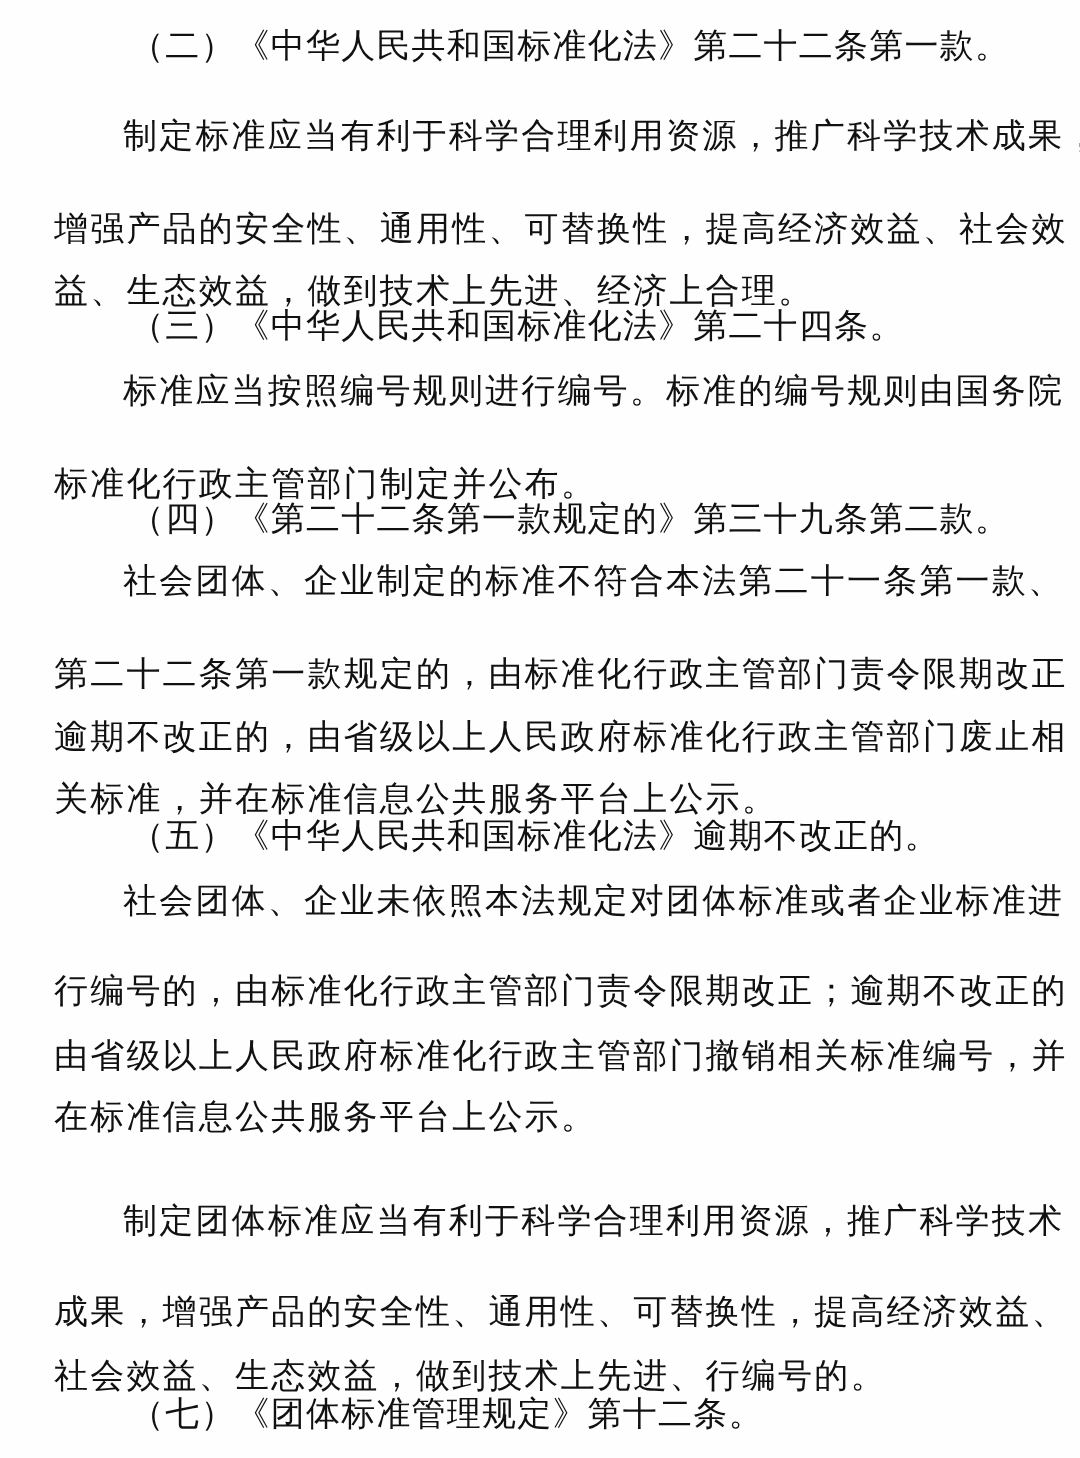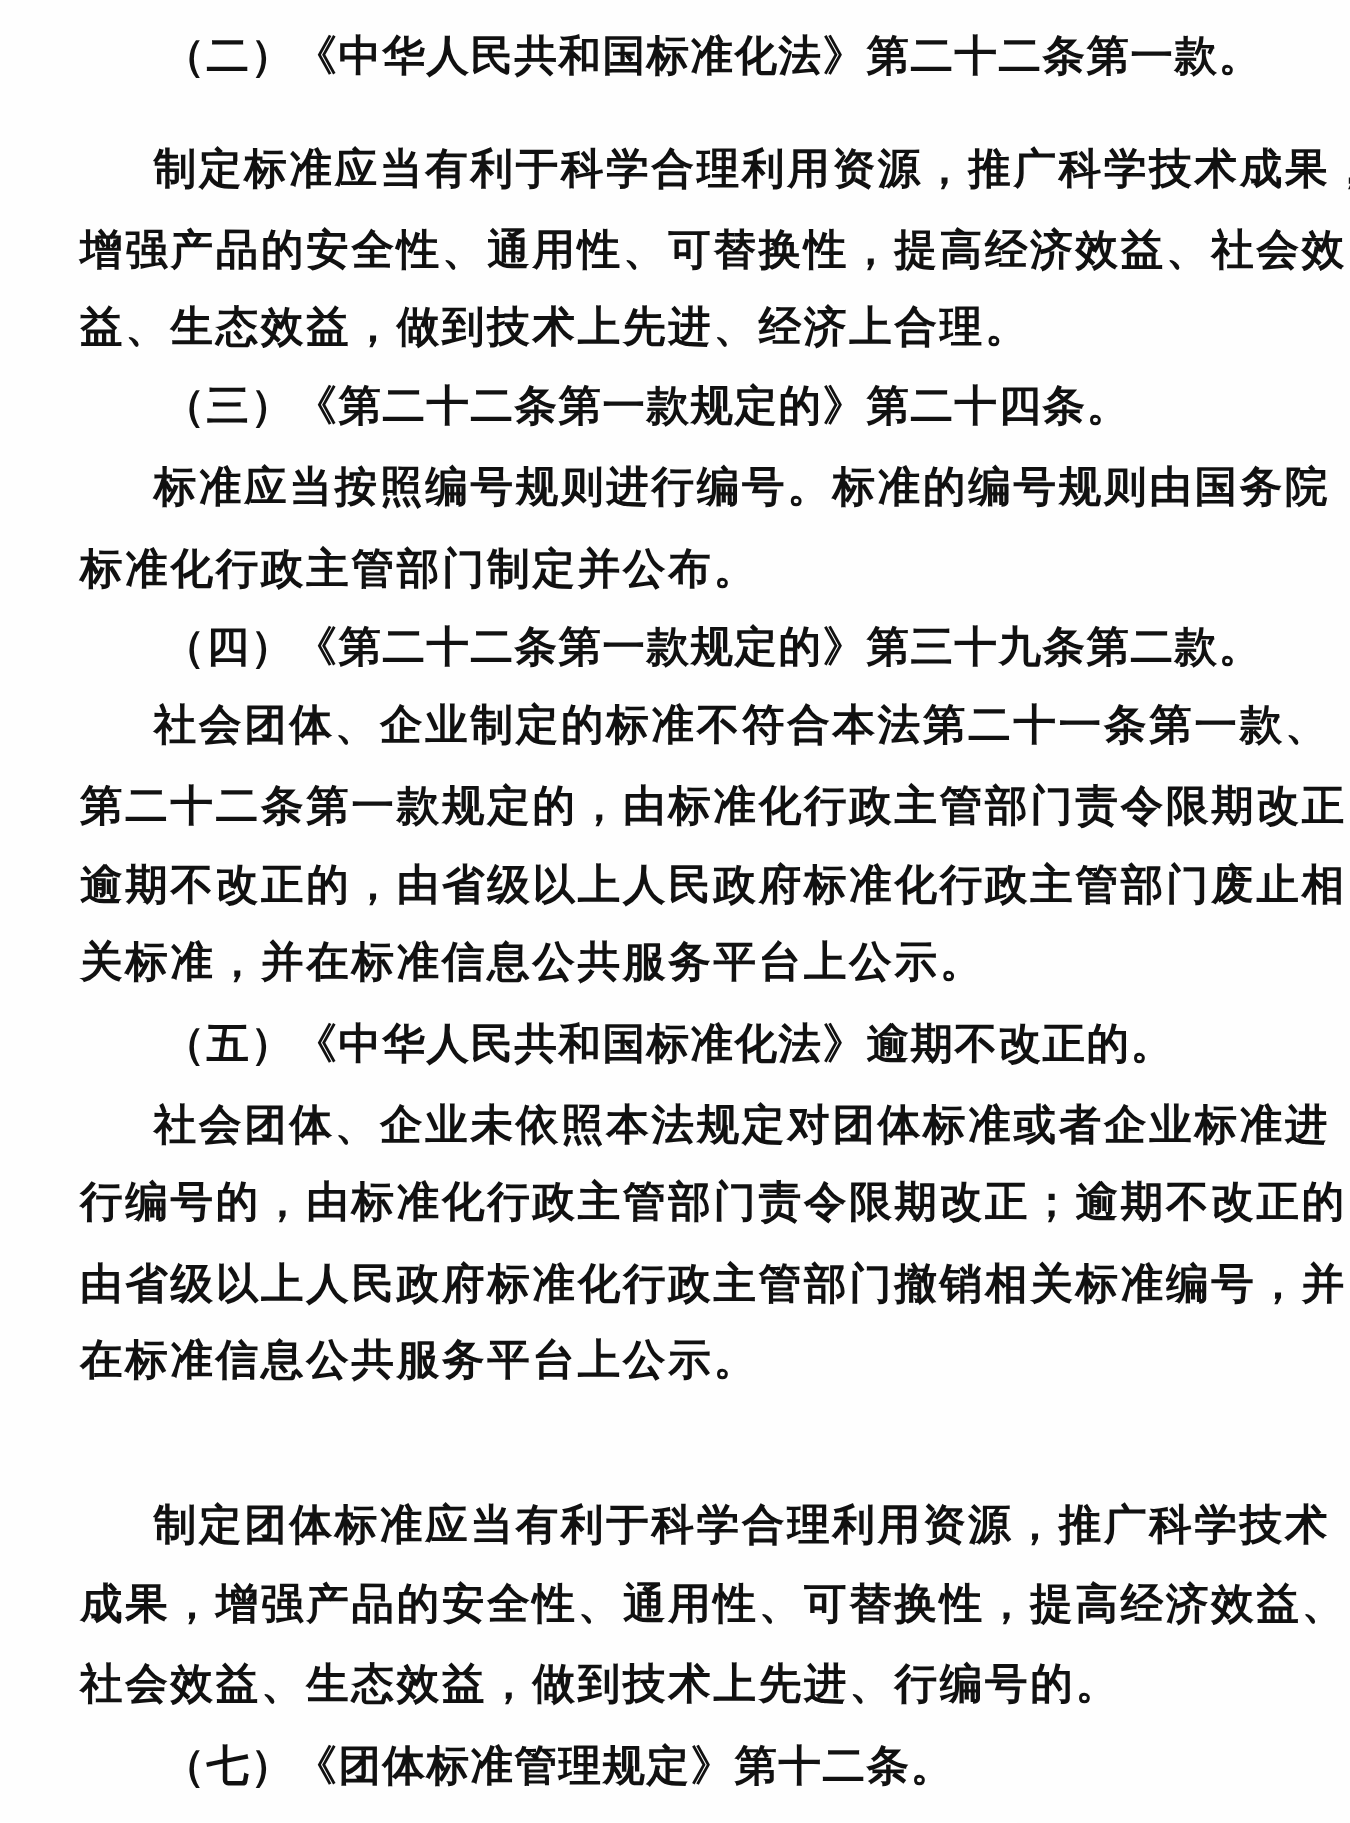--- a/index.html
+++ b/index.html
@@ -23,37 +23,36 @@
       height: 1458px;
       background: #fefefe;
     }
     .line {
       position: absolute;
       white-space: nowrap;
       font-size: 34px;
       line-height: 44px;
       height: 44px;
       letter-spacing: 2.2px;
-      font-weight: bold;
     }
     .heading { left: 130px; letter-spacing: 1.2px; }
     .indent { left: 123px; }
-    .full { left: 64px; }
+    .full { left: 54px; margin-top: 28px; }
   </style>
 </head>
 <body>
 
 <div class="page">
 
   <div class="line heading" style="top:23px">（二）《中华人民共和国标准化法》第二十二条第一款。</div>
   <div class="line indent" style="top:113px">制定标准应当有利于科学合理利用资源，推广科学技术成果，</div>
   <div class="line full" style="top:178px">增强产品的安全性、通用性、可替换性，提高经济效益、社会效</div>
   <div class="line full" style="top:240px">益、生态效益，做到技术上先进、经济上合理。</div>
 
-  <div class="line heading" style="top:303px">（三）《第二十二条第一款规定的》第二十四条。</div>
+  <div class="line heading" style="top:303px">（三）《中华人民共和国标准化法》第二十四条。</div>
   <div class="line indent" style="top:368px">标准应当按照编号规则进行编号。标准的编号规则由国务院</div>
   <div class="line full" style="top:433px">标准化行政主管部门制定并公布。</div>
 
   <div class="line heading" style="top:496px">（四）《第二十二条第一款规定的》第三十九条第二款。</div>
   <div class="line indent" style="top:558px">社会团体、企业制定的标准不符合本法第二十一条第一款、</div>
   <div class="line full" style="top:623px">第二十二条第一款规定的，由标准化行政主管部门责令限期改正；</div>
   <div class="line full" style="top:686px">逾期不改正的，由省级以上人民政府标准化行政主管部门废止相</div>
   <div class="line full" style="top:748px">关标准，并在标准信息公共服务平台上公示。</div>
 
   <div class="line heading" style="top:813px">（五）《中华人民共和国标准化法》逾期不改正的。</div>

